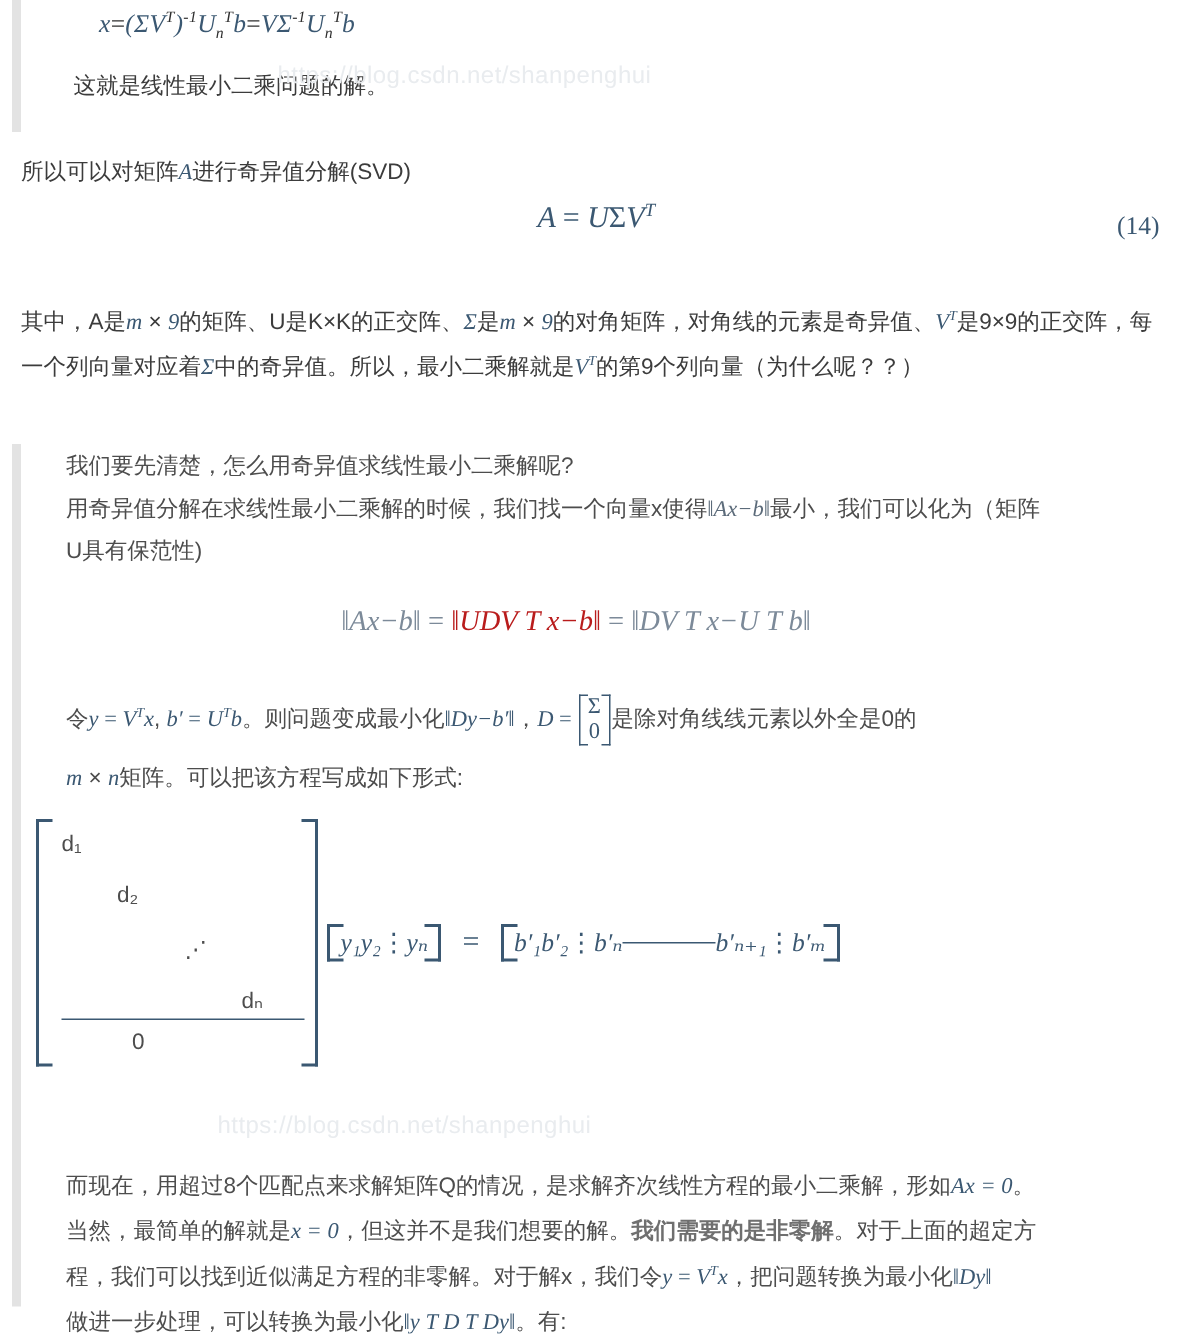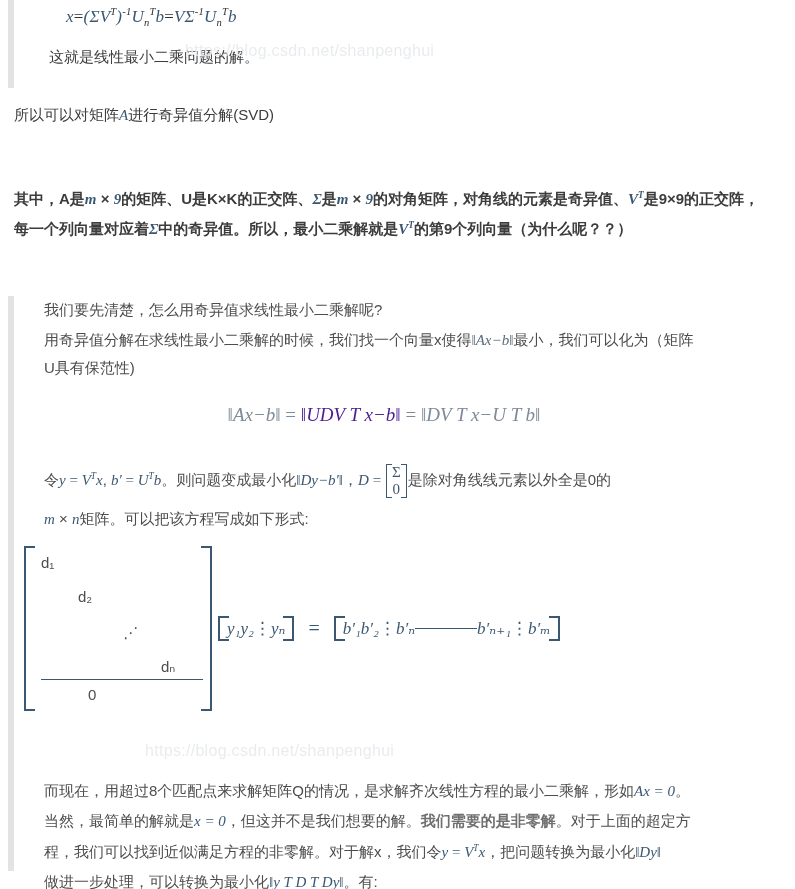--- a/index.html
+++ b/index.html
@@ -101,21 +101,21 @@
   #eq14 {
     width: 100%;
     text-align: center;
     font-size: 20px;
     font-family: "Liberation Serif", "DejaVu Serif", serif;
     color: #3b5872;
     font-style: italic;
   }
 
   
-  #para-desc { left: 14px; top: 184px; width: 755px; font-weight: bold; }
+  #para-desc { left: 14px; top: 200px; width: 755px; }
 
   
   #quote-main {
     left: 8px; top: 296px; width: 778px; height: 575px;
     border-left: 6px solid #e3e3e3;
     box-sizing: border-box;
     padding-left: 26px;
   }
   #q-l1 { position: absolute; left: 30px; top: 5px; }
   #q-l2 { position: absolute; left: 30px; top: 30px; width: 725px; line-height: 1.8; }
@@ -266,38 +266,46 @@
     </div>
     <div id="quote-top-text">这就是线性最小二乘问题的解。</div>
   </div>
 
   <div class="wm" id="wm1">https://blog.csdn.net/shanpenghui</div>
 
   <div class="abs para" id="para-svd">
     <span>所以可以对矩阵</span><span class="math">A</span><span>进行奇异值分解(SVD)</span>
   </div>
 
+  <div class="abs eq-row" id="eq14-wrap">
+    <div id="eq14">
+      <span>A</span>
+      <span class="mathsym">=</span>
+      <span>U</span><span class="mathsym">Σ</span><span>V</span><sup class="msup">T</sup>
+    </div>
+    <div class="eq-num">(14)</div>
+  </div>
 
   <div class="abs para" id="para-desc">
     <span>其中，A是</span><span class="math">m</span><span> × </span><span class="math up">9</span><span>的矩阵、U是K×K的正交阵、</span><span class="math up">Σ</span><span>是</span><span class="math">m</span><span> × </span><span class="math up">9</span><span>的对角矩阵，对角线的元素是奇异值、</span><span class="math">V</span><sup class="msup math">T</sup><span>是</span><span>9×9的正交阵，每一个列向量对应着</span><span class="math up">Σ</span><span>中的奇异值。所以，最小二乘解就是</span><span class="math">V</span><sup class="msup math">T</sup><span>的第9个列向量（为什么</span><span>呢？？）</span>
   </div>
 
   <div class="abs" id="quote-main">
 
     <div class="qline" id="q-l1">我们要先清楚，怎么用奇异值求线性最小二乘解呢?</div>
 
     <div class="qline" id="q-l2">
       <span>用奇异值分解在求线性最小二乘解的时候，我们找一个向量x使得</span><span class="math" style="color:#5c6b7a">‖Ax−b‖</span><span>最小，我们可以化为（矩阵</span><br>
       <span>U具有保范性)</span>
     </div>
 
     <div class="display-math" id="q-eq1">
       <span style="color:#7c8a99">‖Ax−b‖</span>
       <span class="mathsym" style="color:#7c8a99">=</span>
-      <span style="color:#4c1d95">‖UDV T x−b‖</span>
+      <span style="color:#b91c1c">‖UDV T x−b‖</span>
       <span class="mathsym" style="color:#7c8a99">=</span>
       <span style="color:#7c8a99">‖DV T x−U T b‖</span>
     </div>
 
     <div class="qline" id="q-l3">
       <span>令</span><span class="math">y</span><span class="mathsym math"> = </span><span class="math">V</span><sup class="msup math">T</sup><span class="math">x</span><span>, </span><span class="math">b′</span><span class="mathsym math"> = </span><span class="math">U</span><sup class="msup math">T</sup><span class="math">b</span><span>。则问题变成最小化</span><span class="math">‖Dy−b′‖</span><span>，</span><span class="math">D</span><span class="mathsym math"> = </span><span class="minibracket">
           <span class="stack">
             <span>Σ</span>
             <span>0</span>
           </span>

